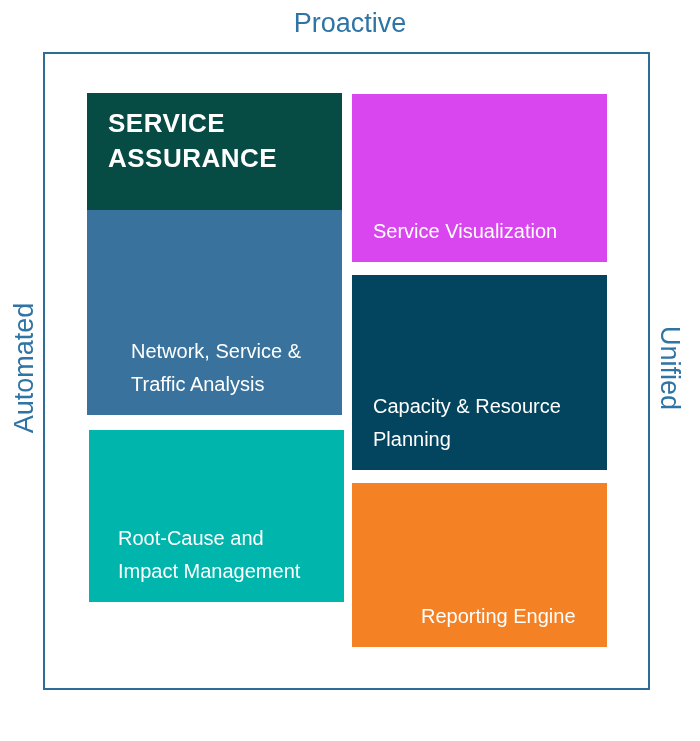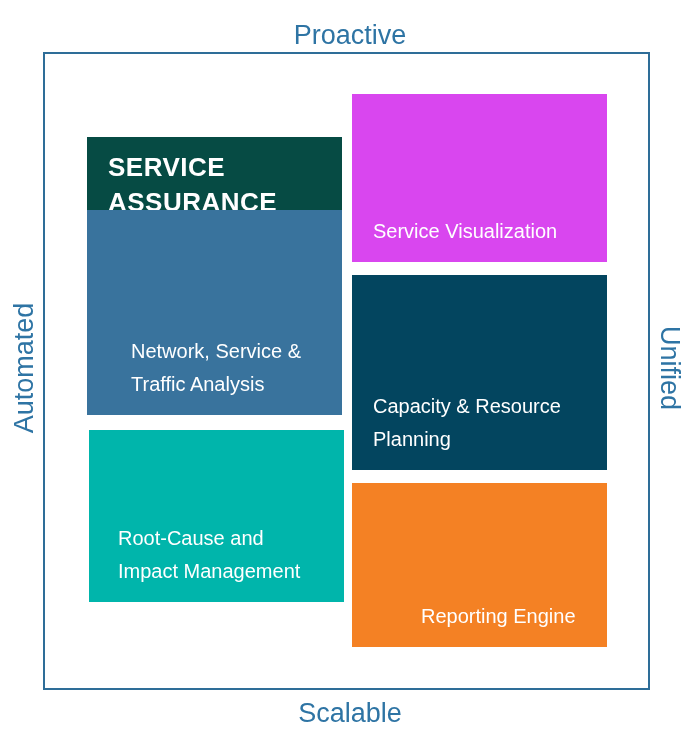--- a/index.html
+++ b/index.html
@@ -15,21 +15,21 @@
     background: #ffffff;
     overflow: hidden;
   }
   .axis-label {
     position: absolute;
     font-size: 27px;
     color: #2E74A4;
     white-space: nowrap;
   }
   .axis-top {
-    top: 20px;
+    top: 8px;
     left: 0;
     width: 100%;
     text-align: center;
   }
   .axis-bottom {
     top: 698px;
     left: 0;
     width: 100%;
     text-align: center;
   }
@@ -71,36 +71,35 @@
   .box-title {
     justify-content: flex-start;
   }
   .box-title .box-label {
     font-size: 26px;
     font-weight: bold;
     line-height: 35px;
     padding: 13px 16px 0 21px;
     letter-spacing: 0.5px;
   }
-  .b1 { left: 87px;  top: 93px;  width: 255px; height: 127px; margin-top: 44px; }
+  .b1 { left: 87px;  top: 93px;  width: 255px; height: 127px; }
   .b2 { left: 87px;  top: 210px; width: 255px; height: 205px; padding-left: 23px; }
   .b3 { left: 89px;  top: 430px; width: 255px; height: 172px; padding-left: 8px; }
   .b4 { left: 352px; top: 94px;  width: 255px; height: 168px; }
   .b5 { left: 352px; top: 275px; width: 255px; height: 195px; }
   .b6 { left: 352px; top: 483px; width: 255px; height: 164px; }
 </style>
 </head>
 <body>
 
 <div class="canvas">
 
   <div class="axis-label axis-top">Proactive</div>
   <div class="axis-label axis-left">Automated</div>
   <div class="axis-label axis-right">Unified</div>
-  <div class="axis-label axis-bottom">Scalable</div>
 
   <div class="frame"></div>
 
   <div class="box box-title b1" style="background-color: rgb(6, 75, 68);">
     <div class="box-label">SERVICE
 ASSURANCE</div>
   </div>
 
   <div class="box b2" style="background-color: rgb(57, 115, 157);">
     <div class="box-label">Network, Service &amp;

